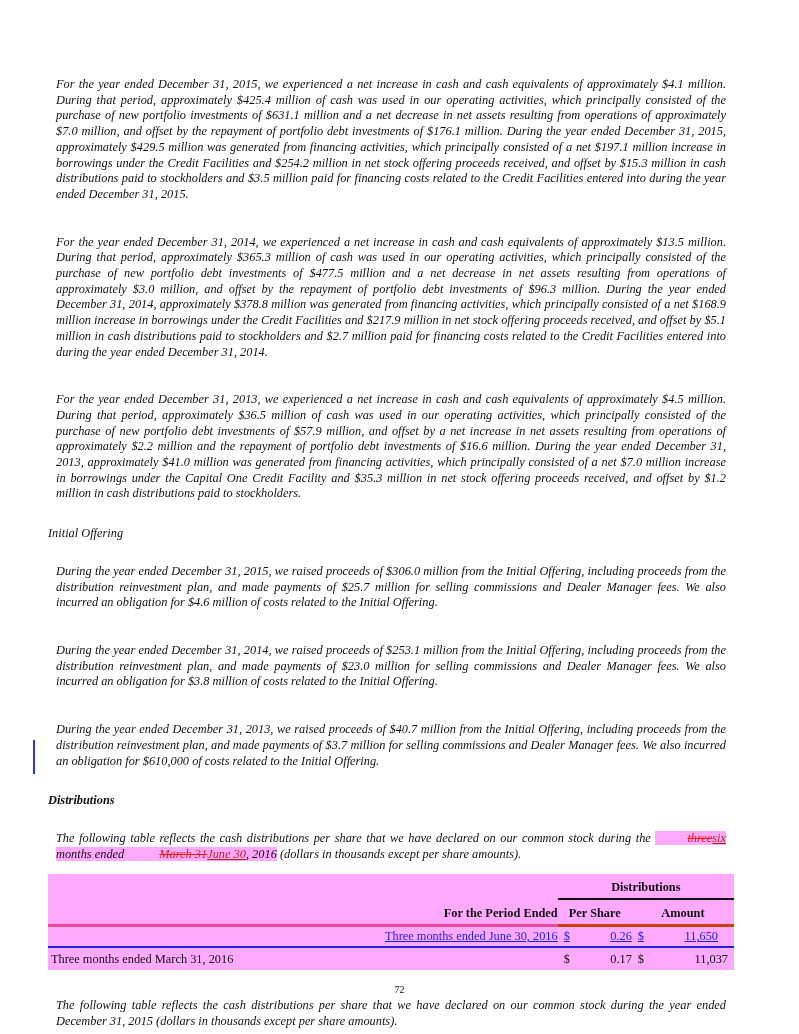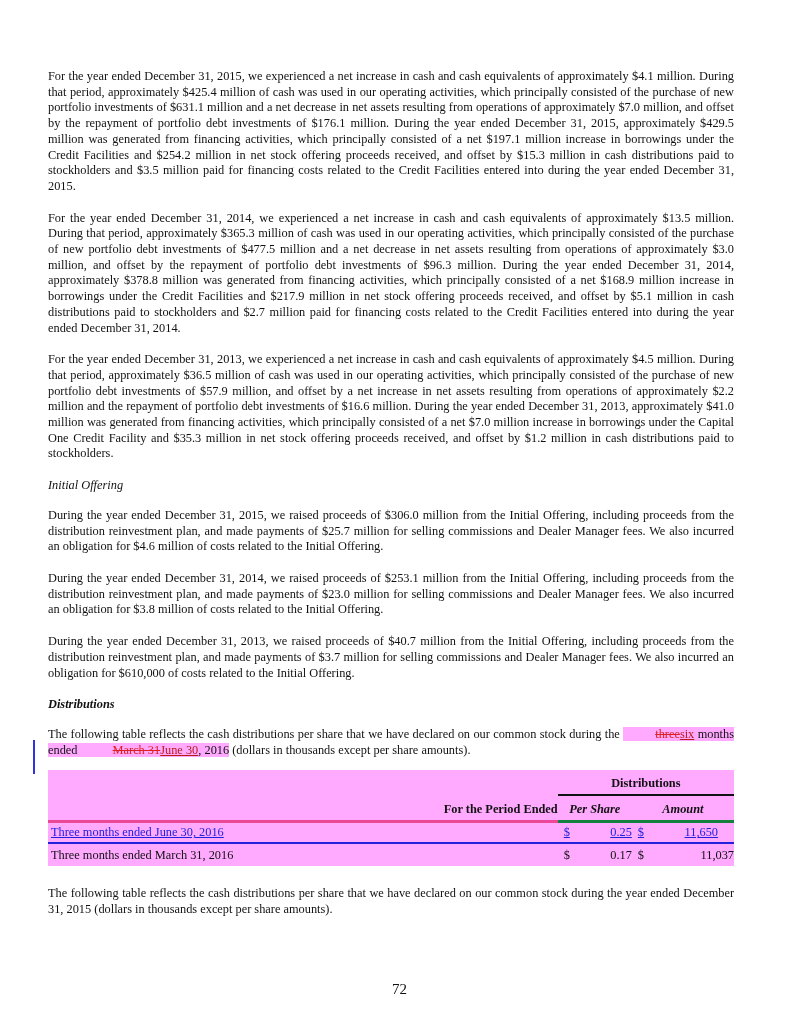--- a/index.html
+++ b/index.html
@@ -4,42 +4,42 @@
 <style>
   html, body { margin: 0; padding: 0; background: #ffffff; }
   body {
     width: 799px; height: 1034px; position: relative; overflow: hidden;
     font-family: "Liberation Serif", "DejaVu Serif", serif;
     color: #111; font-size: 12.35px; line-height: 15.7px;
   }
   .page { position: absolute; left: 48px; top: 55px; width: 686px; }
   .h-italic { font-style: italic; margin: 0; }
   .h-bolditalic { font-style: italic; font-weight: bold; margin: 0; }
-  p.para { margin: 0; text-align: justify; text-align-last: left; }
+  p.para { margin: 8px; text-align: justify; text-align-last: left; font-style: italic; }
   .gap-head { height: 14px; }
   .gap-para { height: 16px; }
 
   .changebar { position: absolute; left: 33px; width: 2px; background: #3333dd; }
   .hl { background: #ffaaff; }
   .del { color: #e02020; text-decoration: line-through; padding-left: 32px; }
   .ins { color: #b91c1c; text-decoration: underline; }
 
   table.dist { width: 686px; border-collapse: collapse; background: #ffaaff; margin-top: 12px; }
   table.dist td, table.dist th { padding: 0; font-size: 12.35px; line-height: 15px; }
   .r-top td { height: 21px; vertical-align: bottom; }
   .r-head td { height: 21px; vertical-align: bottom; }
   .grp { border-bottom: 2px solid #111; text-align: center; padding-bottom: 3px !important; }
-  .sub { text-align: center; border-bottom: 3px solid #15803d; padding-bottom: 3px !important; font-style: italic; }
+  .sub { text-align: center; border-bottom: 3px solid #c2410c; padding-bottom: 3px !important; }
   .lab-head { border-bottom: 3px solid #ec4899; text-align: right; padding-bottom: 3px !important; }
   .row-new td { height: 19px; border-bottom: 2px solid #2222dd; color: #2222dd; vertical-align: middle; }
-  .row-new .u { text-decoration: underline; }
+  .row-new .u { text-decoration: underline; text-align: right; }
   .row-old td { height: 22px; vertical-align: middle; }
   .num { text-align: right; }
   .cur { text-align: left; padding-left: 6px !important; }
-  .page-num { position: absolute; top: 982px; left: 0; width: 799px; text-align: center; font-size: 15px; }
+  .page-num { position: absolute; top: 982px; left: 0; width: 799px; text-align: center; font-size: 10px; }
 </style>
 </head>
 <body>
 
 <div class="page">
 
   <div class="gap-head"></div>
   <p class="para">For the year ended December 31, 2015, we experienced a net increase in cash and cash equivalents of approximately $4.1 million. During that period, approximately $425.4 million of cash was used in our operating activities, which principally consisted of the purchase of new portfolio investments of $631.1 million and a net decrease in net assets resulting from operations of approximately $7.0 million, and offset by the repayment of portfolio debt investments of $176.1 million. During the year ended December 31, 2015, approximately $429.5 million was generated from financing activities, which principally consisted of a net $197.1 million increase in borrowings under the Credit Facilities and $254.2 million in net stock offering proceeds received, and offset by $15.3 million in cash distributions paid to stockholders and $3.5 million paid for financing costs related to the Credit Facilities entered into during the year ended December 31, 2015.</p>
   <div class="gap-para"></div>
   <p class="para">For the year ended December 31, 2014, we experienced a net increase in cash and cash equivalents of approximately $13.5 million. During that period, approximately $365.3 million of cash was used in our operating activities, which principally consisted of the purchase of new portfolio debt investments of $477.5 million and a net decrease in net assets resulting from operations of approximately $3.0 million, and offset by the repayment of portfolio debt investments of $96.3 million. During the year ended December 31, 2014, approximately $378.8 million was generated from financing activities, which principally consisted of a net $168.9 million increase in borrowings under the Credit Facilities and $217.9 million in net stock offering proceeds received, and offset by $5.1 million in cash distributions paid to stockholders and $2.7 million paid for financing costs related to the Credit Facilities entered into during the year ended December 31, 2014.</p>
@@ -75,30 +75,30 @@
       <td colspan="4" class="grp" style="font-weight:bold;">Distributions</td>
     </tr>
     <tr class="r-head">
       <td class="lab-head" style="font-weight:bold;">For the Period Ended</td>
       <td colspan="2" class="sub" style="font-weight:bold;">Per Share</td>
       <td colspan="2" class="sub" style="font-weight:bold;">Amount</td>
     </tr>
     <tr class="row-new">
       <td class="u" style="padding-left:3px;">Three months ended June 30, 2016</td>
       <td class="u cur">$</td>
-      <td class="u num">0.25</td>
+      <td class="u num">0.26</td>
       <td class="u cur">$</td>
       <td class="u num" style="padding-right:16px;">11,650</td>
     </tr>
     <tr class="row-old">
       <td style="padding-left:3px;">Three months ended March 31, 2016</td>
       <td class="cur">$</td>
       <td class="num">0.17</td>
       <td class="cur">$</td>
-      <td class="num" style="padding-right:0;">11,037</td>
+      <td class="num" style="padding-right:6px;">11,037</td>
     </tr>
   </tbody>
     </table>
 
   <div style="height:20px;"></div>
   <p class="para">The following table reflects the cash distributions per share that we have declared on our common stock during the year ended December 31, 2015 (dollars in thousands except per share amounts).</p>
 </div>
 
 <div class="changebar" style="top:740px; height:34px;"></div>
 

